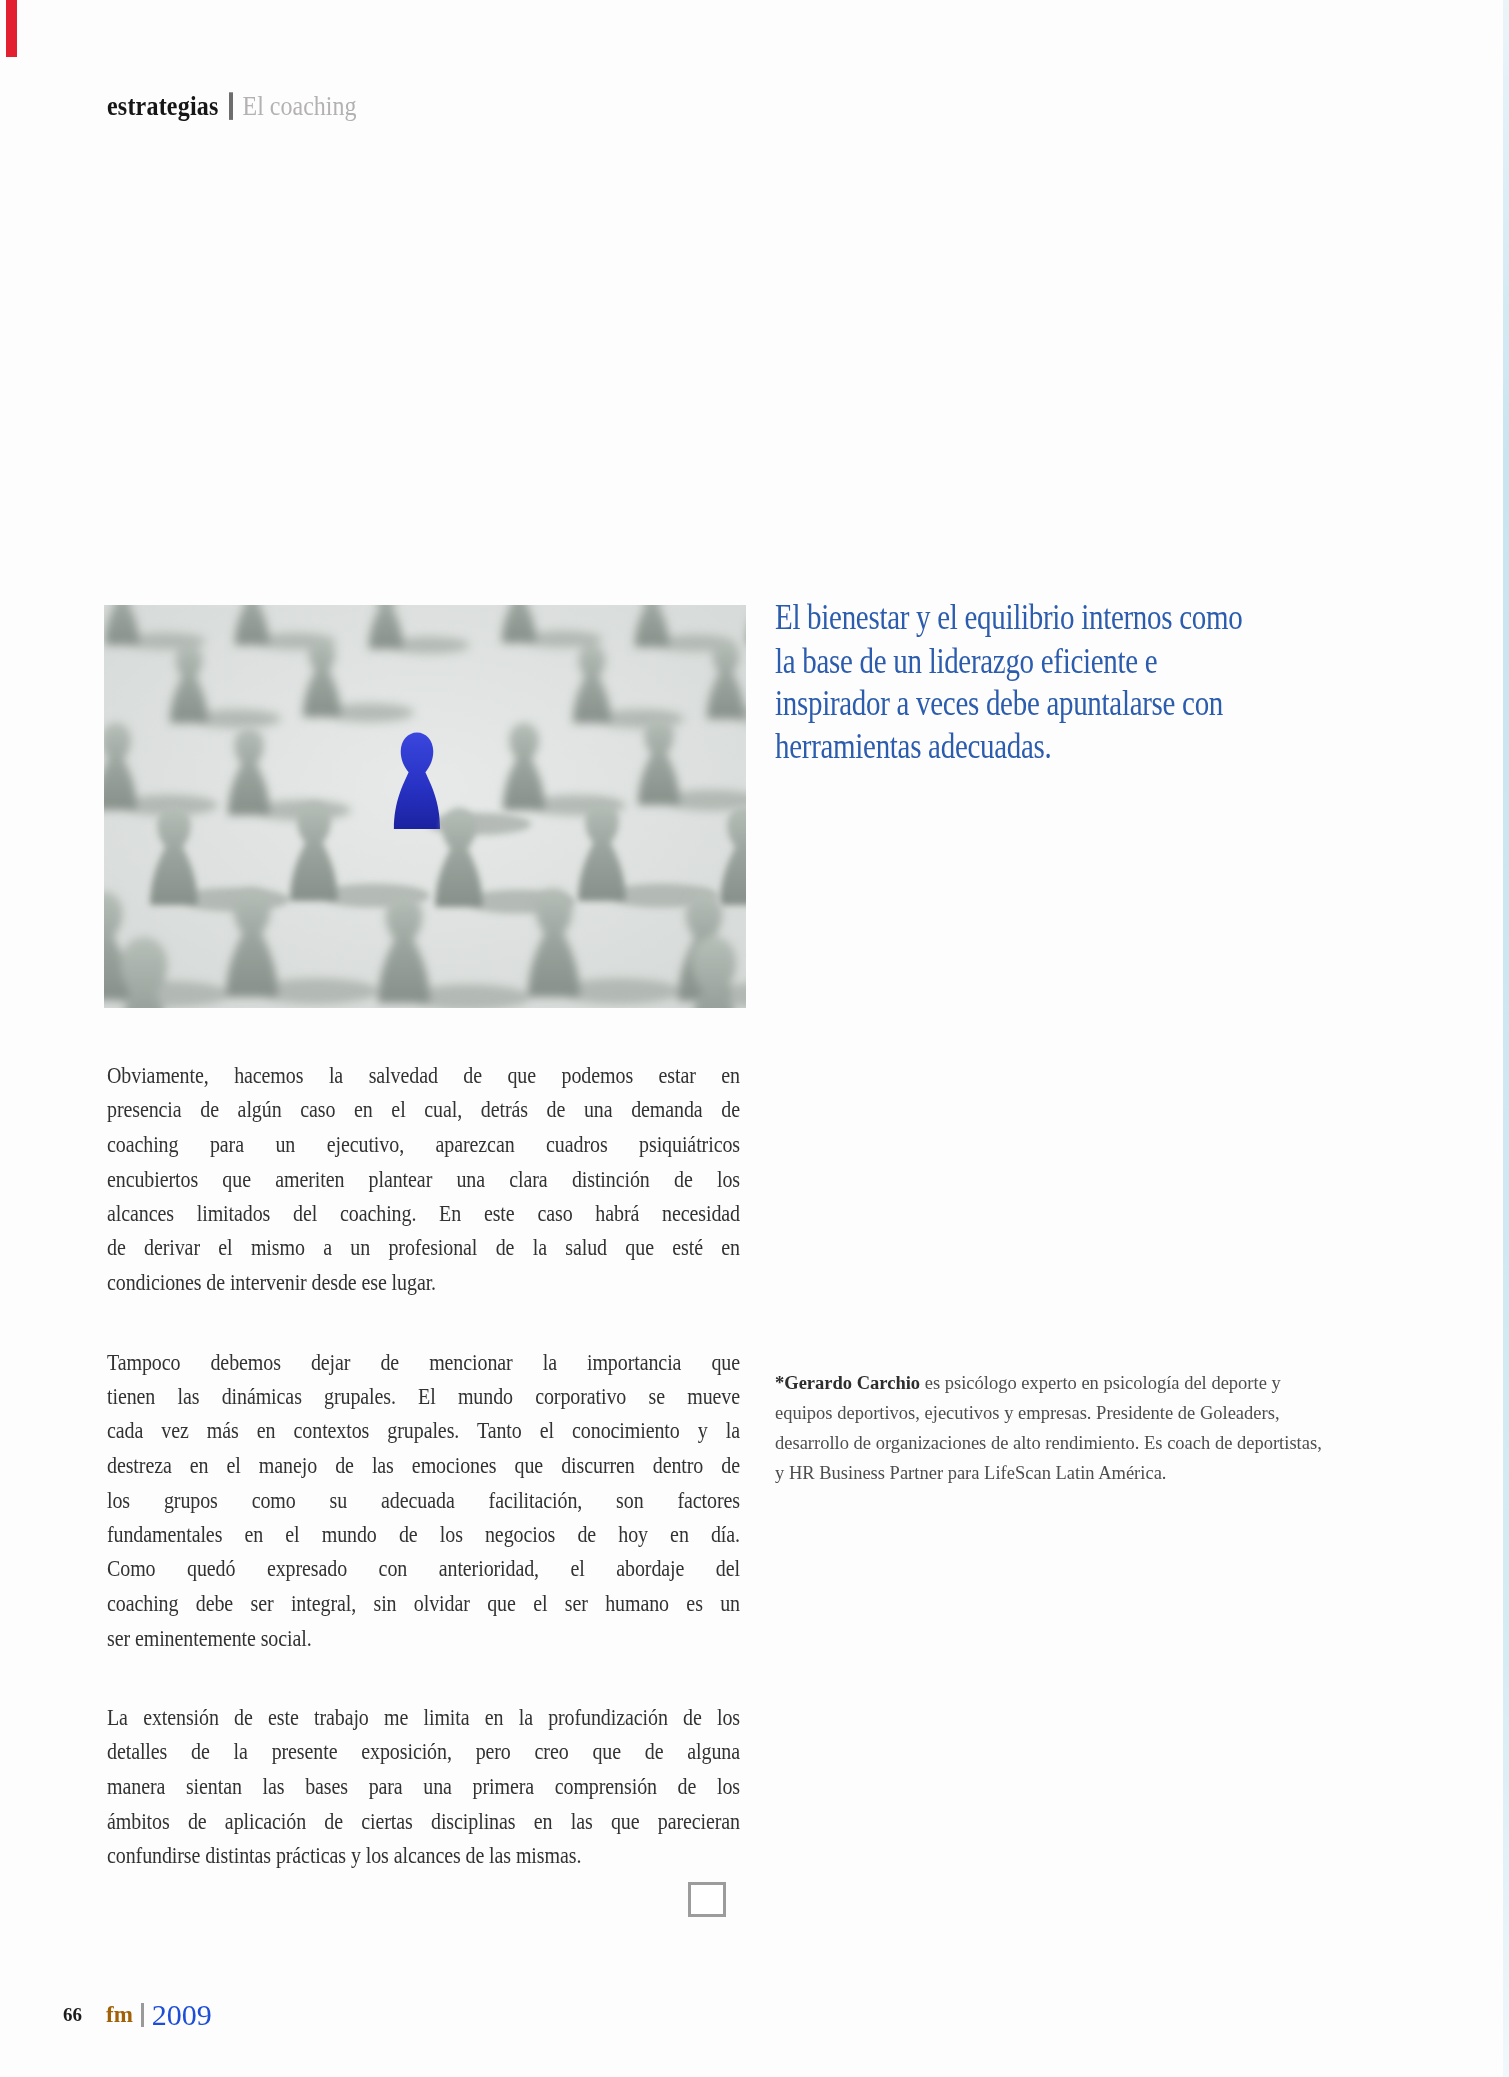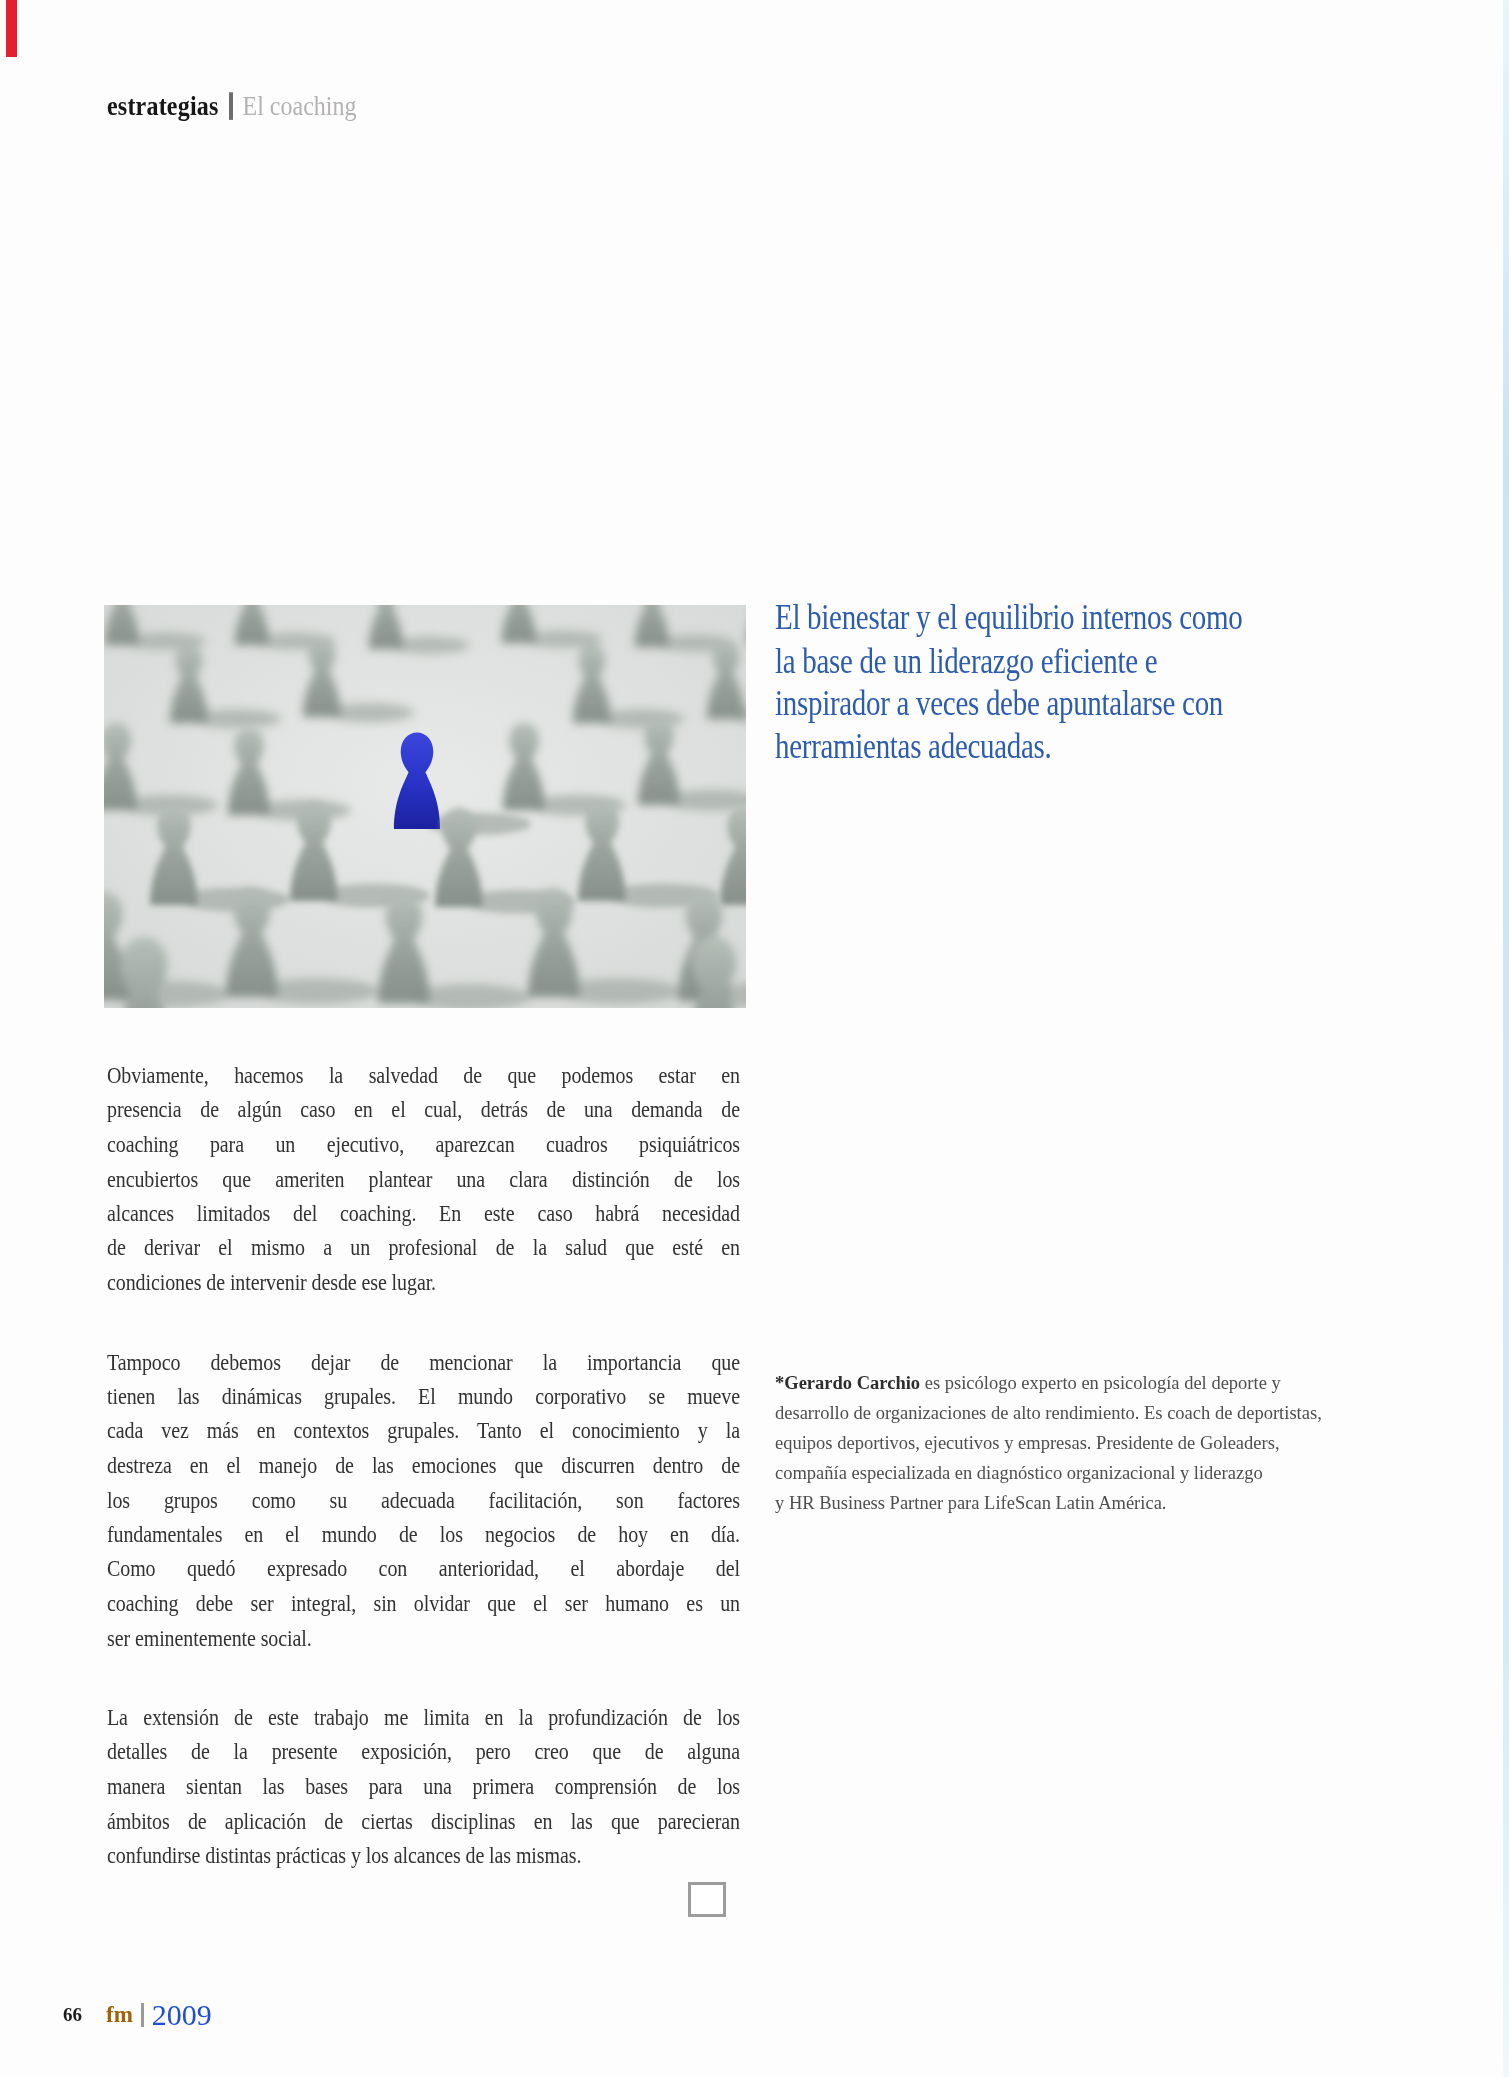--- a/index.html
+++ b/index.html
@@ -184,23 +184,22 @@
         <div class="pline">manera sientan las bases para una primera comprensión de los</div>
         <div class="pline">ámbitos de aplicación de ciertas disciplinas en las que parecieran</div>
         <div class="pline">confundirse distintas prácticas y los alcances de las mismas.</div>
       </div>
   </section>
 
   <aside class="bio">
     <div class="bline"><span class="bname">*Gerardo Carchio</span><span> es psicólogo experto en psicología del deporte y</span></div>
     <div>
 
-    <div class="bline">desarrollo de organizaciones de alto rendimiento. Es coach de deportistas,</div>
-        <div class="bline">equipos deportivos, ejecutivos y empresas. Presidente de Goleaders,</div>
-        <div class="bline">compañía especializada en diagnóstico organizacional y liderazgo</div>
+    <div class="bline">equipos deportivos, ejecutivos y empresas. Presidente de Goleaders,</div>
+        <div class="bline">desarrollo de organizaciones de alto rendimiento. Es coach de deportistas,</div>
         <div class="bline">y HR Business Partner para LifeScan Latin América.</div>
       </div>
   </aside>
 
   <div class="endmark"></div>
 
   <footer class="footer">
     <span class="pnum">66</span>
     <span class="mag">fm</span>
     <span class="fdiv"></span>

